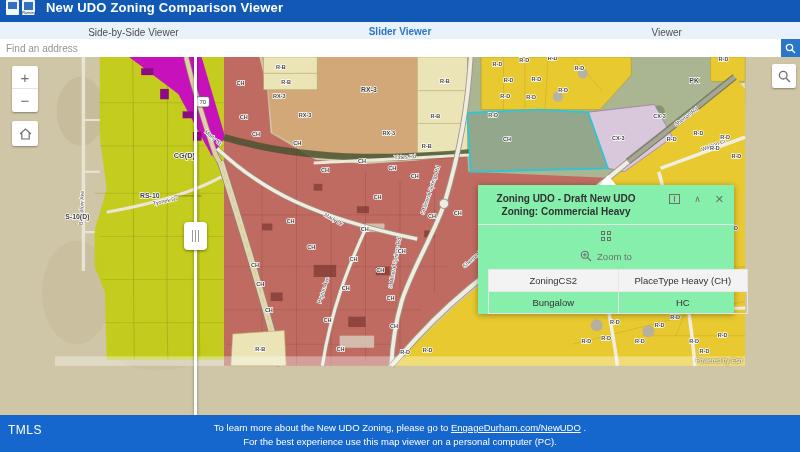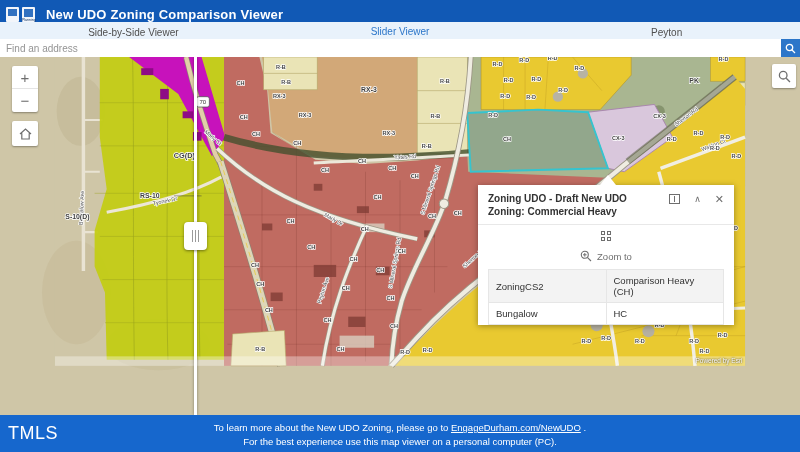--- a/index.html
+++ b/index.html
@@ -1,29 +1,29 @@
 <!DOCTYPE html>
 <html style="--header_blue: #1159b5; --footer_blue: #1667cd; --tab_bg: #e9f2fb; --accent_blue: #2c76c9; --zone_yellow_green: #c3cc12; --zone_magenta: #c712bb; --zone_red_ch: #c06b61; --zone_tan_rx3: #d2a878; --zone_cream_rb: #eae4b6; --zone_yellow_rd: #e9c930; --zone_green_pk: #a9b691; --zone_purple_cx3: #d9c7dc; --selected_outline: #35c4cf;"><head>
 <meta charset="utf-8">
 <style>
   * { margin:0; padding:0; box-sizing:border-box; }
   html,body { width:800px; height:452px; overflow:hidden; font-family:"Liberation Sans","DejaVu Sans",sans-serif; background:#fff; }
   #app { position:relative; width:800px; height:452px; }
 
   
-  #header { position:absolute; left:0; top:0; width:800px; height:22px; background:var(--header_blue); display:flex; align-items:flex-end; padding:0 6px; }
+  #header { position:absolute; left:0; top:0; width:800px; height:22px; background:var(--header_blue); display:flex; align-items:flex-start; padding:0 6px; }
   .logo { width:13px; height:15px; background:#f2f5fa; border-radius:1px; margin-right:3px; position:relative; flex:none; }
   .logo .g1 { position:absolute; left:2px; top:2px; right:2px; height:7px; background:var(--header_blue); opacity:.85; }
   .logo .cap { position:absolute; left:0; right:0; bottom:0; font-size:3.5px; color:#0a2c5c; text-align:center; line-height:4px; }
   #header h1 { color:#fff; font-size:13px; font-weight:bold; margin-left:8px; letter-spacing:.2px; }
 
   
   #tabs { position:absolute; left:0; top:22px; width:800px; height:22px; background:var(--tab_bg); display:flex; border-bottom:1px solid #d9e6f4; }
   .tab { flex:1; display:flex; align-items:center; justify-content:center; font-size:10px; color:#4f4f4f; cursor:pointer; }
-  .tab.active { color:var(--accent_blue); border-bottom:2px solid var(--accent_blue); font-weight:400;text-align:center; }
+  .tab.active { color:var(--accent_blue); border-bottom:2px solid var(--accent_blue); font-weight:700;text-align:center; }
 
   
   #searchbar { position:absolute; left:0; top:39px; width:800px; height:18px; background:#a3a3a3; display:flex; }
   #searchbar input { flex:1; border:none; outline:none; font-size:10px; color:#3a3a3a; padding:0 6px; font-family:inherit; }
   #searchbar input::placeholder { color:#949494; }
   #search-btn { width:19px; height:18px; background:var(--accent_blue); display:flex; align-items:center; justify-content:center; flex:none; cursor:pointer; }
 
   
   #map { position:absolute; left:0; top:57px; width:800px; height:358px; overflow:hidden; background:#cfc6a7; }
   #map svg { display:block; }
@@ -33,43 +33,43 @@
   .zbtn { width:26px; height:23px; display:flex; align-items:center; justify-content:center; font-size:15px; color:#6e6e6e; cursor:pointer; }
   #zoom-in { border-bottom:1px solid #e4e4e4; }
   #homebtn { left:12px; top:64px; width:26px; height:25px; display:flex; align-items:center; justify-content:center; cursor:pointer; }
   #mapsearch { left:772px; top:7px; width:24px; height:24px; display:flex; align-items:center; justify-content:center; cursor:pointer; }
 
   #slider-line { position:absolute; left:194px; top:0; width:3px; height:358px; background:#fff; box-shadow:0 0 3px rgba(0,0,0,.4); }
   #slider-handle { position:absolute; left:184px; top:165px; width:23px; height:28px; background:#fff; border-radius:4px; box-shadow:0 1px 3px rgba(0,0,0,.45); display:flex; align-items:center; justify-content:center; gap:2px; cursor:ew-resize; }
   #slider-handle i { display:block; width:1px; height:12px; background:#9a9a9a; }
 
   
-  #popup { position:absolute; left:478px; top:128px; width:256px; background:#ffffff; box-shadow:0 1px 6px rgba(0,0,0,.35); font-size:10px; color:#323232; }
+  #popup { position:absolute; left:478px; top:128px; width:256px; background:#86efac; box-shadow:0 1px 6px rgba(0,0,0,.35); font-size:10px; color:#323232;text-align:center; }
   #popup .ptr { position:absolute; top:-10px; left:122px; width:0; height:0; border-left:8px solid transparent; border-right:8px solid transparent; border-bottom:10px solid #fff; }
   #popup header { position:relative; padding:7px 90px 6px 10px; }
   #popup h2 { font-size:10px; font-weight:bold; line-height:1.3; color:#323232; }
   .pop-icons { position:absolute; right:10px; top:9px; display:flex; gap:14px; align-items:center; }
   .pop-icons > span { color:#6e6e6e; cursor:pointer; display:flex; align-items:center; }
   .dock { width:11px; height:10px; border:1px solid #6e6e6e; position:relative; }
   .dock:after { content:""; position:absolute; right:1px; top:1px; bottom:1px; width:3px; border-left:1px solid #6e6e6e; }
   .caret { font-size:9px; line-height:9px; }
   .xclose { font-size:11px; line-height:10px; }
   #pop-actions { display:flex; align-items:center; gap:9px; padding:6px 10px 7px; border-top:1px solid #e8e8e8; color:#6e6e6e;flex-direction:column; }
   #pop-actions .zoomto { display:flex; align-items:center; gap:5px; cursor:pointer; font-size:9.5px; }
   .gridicon { display:grid; grid-template-columns:4px 4px; grid-template-rows:4px 4px; gap:2px; cursor:pointer; }
   .gridicon i { border:1px solid #6e6e6e; display:block; }
-  #pop-table { width:236px; margin:0 10px; border-collapse:collapse; font-size:9.5px; }
+  #pop-table { width:260px; margin:0 10px; border-collapse:collapse; font-size:9.5px; }
   #pop-table td { border:1px solid #e6e6e6; padding:5px 7px; }
   #pop-table tr:nth-child(odd) { background:#f3f3f3; }
   #pop-table td.f { width:50%; }
   #pop-footnote { padding:7px 10px 9px; font-size:9px; color:#6e6e6e; }
 
   
   #footer { position:absolute; left:0; top:415px; width:800px; height:37px; background:var(--footer_blue); color:#fff; }
-  #footer .brand { position:absolute; left:8px; top:8px; font-size:18px; letter-spacing:.5px; }
+  #footer .brand { position:absolute; left:8px; top:8px; font-size:12px; letter-spacing:.5px; }
   #footer .msg { position:absolute; left:0; right:0; top:6px; text-align:center; font-size:9.5px; line-height:1.45; }
   #footer .msg a { color:#fff; text-decoration:underline; cursor:pointer; }
 
   
   text { font-family:"Liberation Sans","DejaVu Sans",sans-serif; }
   .zone-label { font-weight:700; fill:#3e3e3e; stroke:#ffffff; stroke-width:1.7px; paint-order:stroke; text-anchor:middle; }
   .road-label { font-weight:400; fill:#4a4a4a; stroke:#ffffff; stroke-width:1.5px; paint-order:stroke; text-anchor:middle; }
   .attr-label { font-size:7.5px; fill:#ffffff; text-anchor:end; }
 </style>
 </head>
@@ -84,21 +84,21 @@
     <span class="logo">
         <span class="g1" style="height:8px"></span>
         <span class="cap">Planning</span>
       </span>
     <h1>New UDO Zoning Comparison Viewer</h1>
   </div>
 
   <div id="tabs">
     <div class="tab">Side-by-Side Viewer</div>
     <div class="tab active">Slider Viewer</div>
-    <div class="tab">Peyton</div>
+    <div class="tab">Viewer</div>
   </div>
 
   <div id="searchbar">
     <input type="text" placeholder="Find an address" style="">
     <div id="search-btn">
       <svg width="11" height="11" viewBox="0 0 11 11">
           <circle cx="4.5" cy="4.5" r="3.2" fill="none" stroke="#fff" stroke-width="1.3"></circle>
           <line x1="7" y1="7" x2="10" y2="10" stroke="#fff" stroke-width="1.3"></line>
         </svg>
     </div>
@@ -362,21 +362,21 @@
             <line x1="4.8" y1="3" x2="4.8" y2="6.6" stroke="#6e6e6e" stroke-width="1"></line>
             <line x1="7.6" y1="7.6" x2="11" y2="11" stroke="#6e6e6e" stroke-width="1.1"></line>
           </svg>
           <span>Zoom to</span>
         </span>
       </div>
       <table id="pop-table">
         <tbody>
             <tr>
           <td class="f">ZoningCS2</td>
-          <td>Comparison Heavy (CH)</td>
+          <td>PlaceType Heavy (CH)</td>
         </tr>
         <tr>
           <td class="f">Bungalow</td>
           <td>HC</td>
         </tr>
       </tbody>
         </table>
     </div>
   </div>
 

